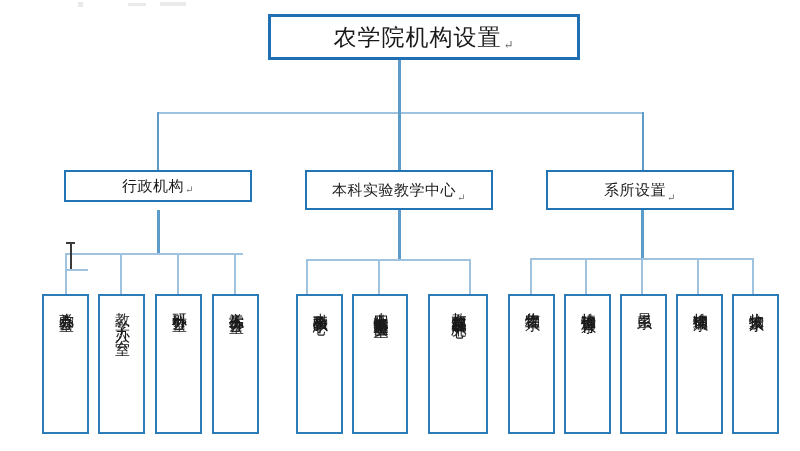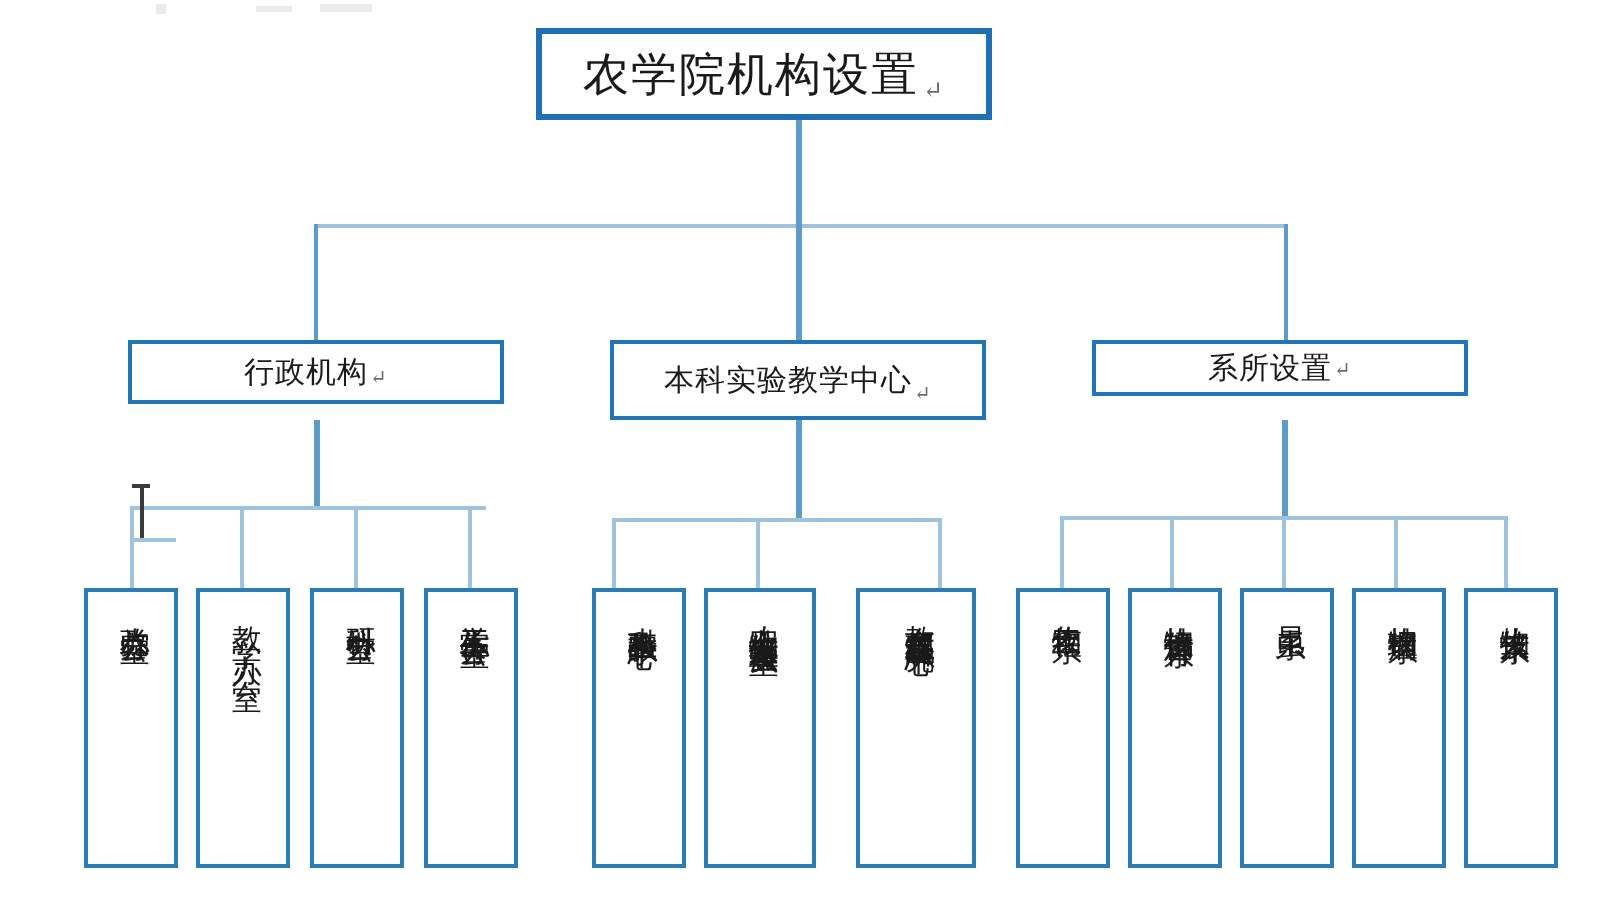--- a/index.html
+++ b/index.html
@@ -81,21 +81,21 @@
 </style>
 </head>
 <body>
 
 <div id="canvas">
 
   <div class="top-noise" style="left:78px;  top:2px; width:5px;  height:5px;"></div>
   <div class="top-noise" style="left:128px; top:3px; width:18px; height:3px;"></div>
   <div class="top-noise" style="left:160px; top:2px; width:26px; height:4px;"></div>
 
-  <div class="box box-root" style="left:268px; top:14px; width:228px; height:46px;">
+  <div class="box box-root" style="left:268px; top:14px; width:312px; height:46px;">
     <span>农学院机构设置</span>
       <span style="font-size:12px; color:#6b6b6b; margin-left:2px; align-self:flex-end; padding-bottom:4px;">↵</span>
   </div>
 
   <div class="ln ln-mid" style="left:398px; top:60px; width:3px; height:53px;"></div>
 
   <div class="ln ln-thin" style="left:157px; top:112px; width:487px; height:2px;"></div>
 
   <div class="ln ln-mid" style="left:157px; top:112px; width:2px; height:58px;"></div>
   <div class="ln ln-mid" style="left:398px; top:112px; width:3px; height:58px;"></div>
@@ -104,21 +104,21 @@
   <div class="box box-mid" style="left:64px; top:170px; width:188px; height:32px;">
     <span>行政机构</span>
       <span style="font-size:10px; color:#6b6b6b; margin-left:1px; align-self:flex-end; padding-bottom:5px;">↵</span>
   </div>
 
   <div class="box box-mid" style="left:305px; top:170px; width:188px; height:40px;">
     <span>本科实验教学中心</span>
       <span style="font-size:10px; color:#6b6b6b; margin-left:1px; align-self:flex-end; padding-bottom:5px;">↵</span>
   </div>
 
-  <div class="box box-mid" style="left:546px; top:170px; width:188px; height:28px;">
+  <div class="box box-mid" style="left:546px; top:170px; width:188px; height:40px;">
     <span>系所设置</span>
       <span style="font-size:10px; color:#6b6b6b; margin-left:1px; align-self:flex-end; padding-bottom:5px;">↵</span>
   </div>
 
   <div class="ln ln-mid" style="left:157px; top:210px; width:3px; height:44px;"></div>
   <div class="ln ln-thin" style="left:65px; top:253px; width:178px; height:2px;"></div>
   <div class="ln ln-thin" style="left:65px;  top:253px; width:2px; height:41px;"></div>
   <div class="ln ln-thin" style="left:120px; top:253px; width:2px; height:41px;"></div>
   <div class="ln ln-thin" style="left:177px; top:253px; width:2px; height:41px;"></div>
   <div class="ln ln-thin" style="left:234px; top:253px; width:2px; height:41px;"></div>

